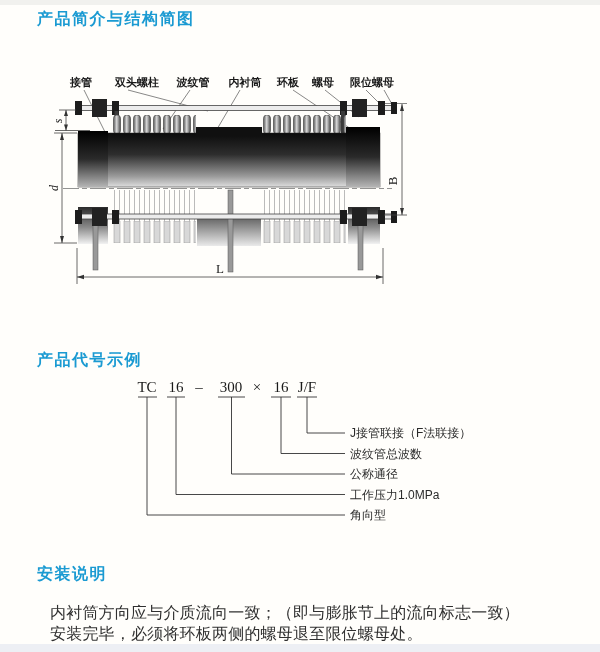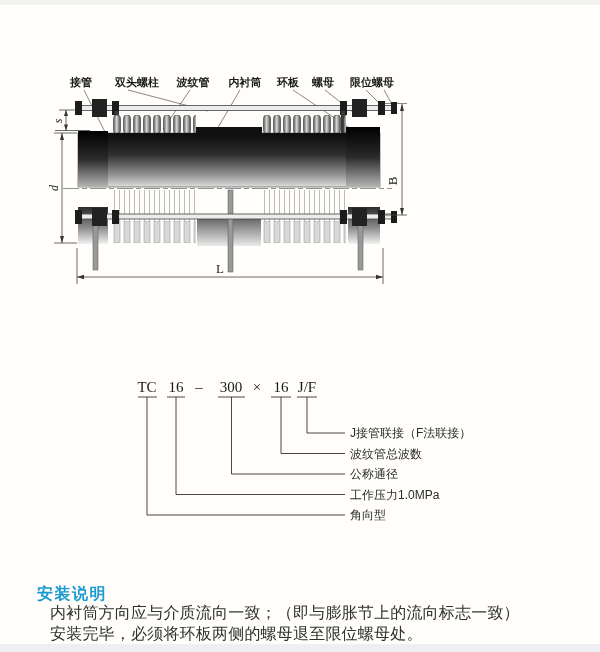--- a/index.html
+++ b/index.html
@@ -1,21 +1,21 @@
 <!DOCTYPE html>
 <html><head>
 <meta charset="utf-8">
 <style>
   html,body{margin:0;padding:0;}
   body{width:600px;height:652px;background:#fffefb;font-family:"Liberation Sans",sans-serif;position:relative;overflow:hidden;}
   .page{position:absolute;inset:0;}
   .strip-top{position:absolute;left:0;top:0;width:600px;height:5px;background:#f1f1ee;}
   .strip-bottom{position:absolute;left:0;top:644px;width:600px;height:8px;background:#edeff4;}
   .sec-title{position:absolute;left:37px;margin:0;font-size:16px;font-weight:bold;color:#1a9ad2;letter-spacing:1.5px;}
-  .t1{top:9px;} .t2{top:350px;} .t3{top:584px;font-family:Liberation Serif, serif;}
+  .t1{top:9px;} .t2{top:350px;} .t3{top:564px;font-family:Liberation Serif, serif;}
   .body-line{position:absolute;left:50px;margin:0;font-size:16px;color:#303030;letter-spacing:0.2px;}
   .b1{top:603px;} .b2{top:624px;}
   svg{position:absolute;left:0;}
   svg text{fill:#1a1a1a;}
   .plabel{font-size:11px;font-weight:600;}
   .dimser{font-family:"Liberation Serif",serif;font-size:12px;font-style:italic;}
   .dimB{font-family:"Liberation Serif",serif;font-size:13px;}
   .codeseg{font-family:"Liberation Serif",serif;font-size:15px;}
   .callout{font-size:12px;fill:#2b2b2b;}
   .ln{stroke:#444;stroke-width:0.8;fill:none;}
@@ -23,20 +23,21 @@
   .cln{stroke:#333;stroke-width:0.9;fill:none;}
   .arr{fill:#333;stroke:none;}
 </style>
 </head>
 <body>
 
 <div class="page">
 
   <div class="strip-top"></div>
 
+  <h2 class="sec-title t1">产品简介与结构简图</h2>
 
   <svg style="top:0" width="600" height="330" viewBox="0 0 600 330">
     <defs>
       <linearGradient id="gBody" x1="0" y1="0" x2="0" y2="1">
         <stop offset="0%" stop-color="#0b0b0b"></stop>
           <stop offset="40%" stop-color="#2e2e2e"></stop>
         <stop offset="80%" stop-color="#9a9a9a"></stop>
           <stop offset="100%" stop-color="#dedede"></stop>
       </linearGradient>
       <linearGradient id="gFlange" x1="0" y1="0" x2="0" y2="1">
@@ -167,20 +168,21 @@
     <g>
       <line class="ln" x1="77" y1="248" x2="77" y2="284"></line>
       <line class="ln" x1="383" y1="248" x2="383" y2="284"></line>
       <line class="ln" x1="77" y1="277" x2="383" y2="277"></line>
       <polygon class="arr" points="77,277 84,274.8 84,279.2"></polygon>
       <polygon class="arr" points="383,277 376,274.8 376,279.2"></polygon>
       <text class="dimB" x="220" y="273" text-anchor="middle">L</text>
     </g>
   </svg>
 
+  <h2 class="sec-title t2">产品代号示例</h2>
 
   <svg style="top:370px" width="600" height="165" viewBox="0 370 600 165">
     <text class="codeseg" x="147" y="392" text-anchor="middle">TC</text>
     <text class="codeseg" x="176" y="392" text-anchor="middle">16</text>
     <text class="codeseg" x="199" y="392" text-anchor="middle">–</text>
     <text class="codeseg" x="231" y="392" text-anchor="middle">300</text>
     <text class="codeseg" x="257" y="392" text-anchor="middle">×</text>
     <text class="codeseg" x="281" y="392" text-anchor="middle">16</text>
     <text class="codeseg" x="307" y="392" text-anchor="middle">J/F</text>
 

